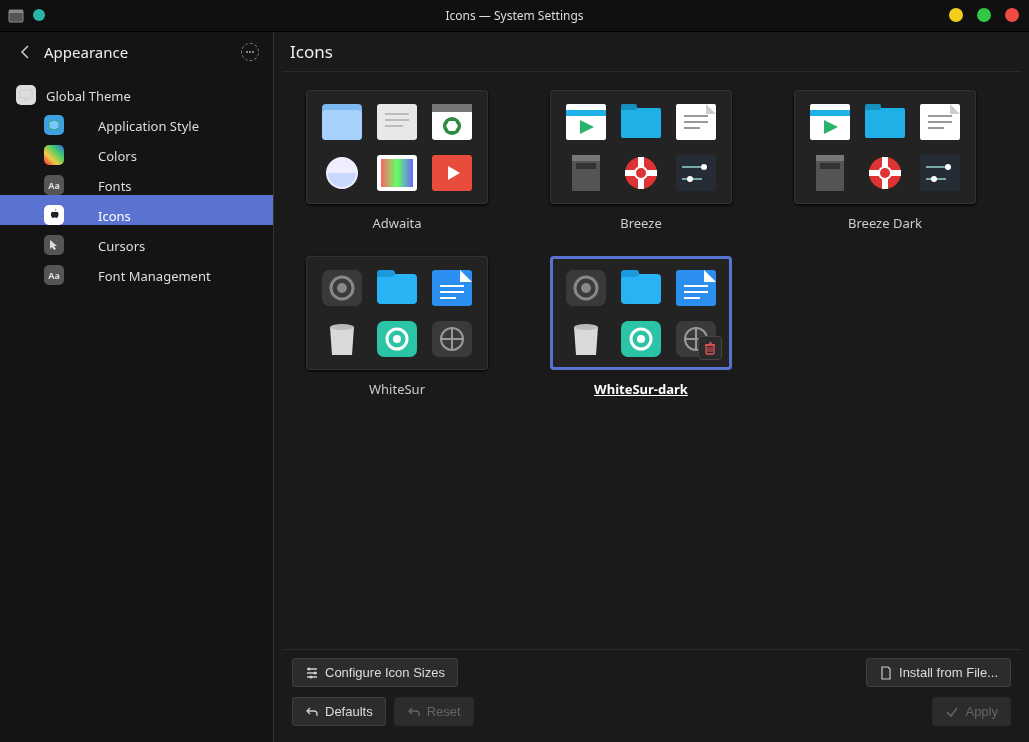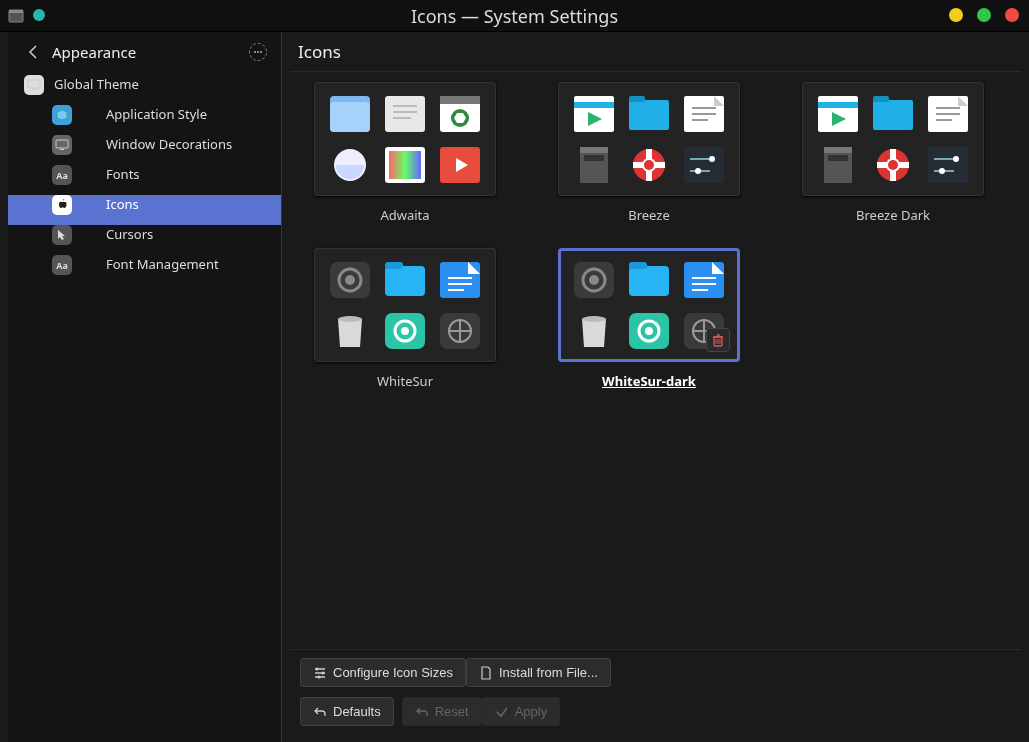--- a/index.html
+++ b/index.html
@@ -14,56 +14,55 @@
     height: 32px; background: #101010;
     display: flex; align-items: center; position: relative;
     border-bottom: 1px solid #000;
   }
   .titlebar-left {
     display: flex; align-items: center; gap: 8px; padding-left: 8px;
   }
   .ico-16 { width: 16px; height: 16px; display: inline-block; }
   .titlebar-title {
     position: absolute; left: 0; right: 0; text-align: center;
-    font-size: 18px; color: #ddd; pointer-events: none;
+    font-size: 12px; color: #ddd; pointer-events: none;
   }
   .window-buttons {
     position: absolute; right: 10px; top: 8px;
     display: flex; gap: 14px;
   }
   .wbtn {
     width: 14px; height: 14px; border-radius: 50%;
   }
   
   .app {
     display: flex; height: calc(742px - 32px);
   }
   .sidebar {
     width: 274px; background: #141414; display: flex; flex-direction: column;
     border-right: 1px solid #333;
-    margin-left: 8px;
   }
   .sidebar-header {
     height: 39px; display: flex; align-items: center;
     padding: 0 14px 0 18px; justify-content: space-between;
   }
   .sidebar-header-left {
     display: flex; align-items: center; gap: 10px;
   }
   .back-chevron {
     width: 16px; height: 16px; display: flex; align-items: center; justify-content: center;
   }
   .sidebar-title { font-size: 15px; color: #eee; }
   .more-circle {
     width: 18px; height: 18px; border: 1.3px dashed #888; border-radius: 50%;
     display: flex; align-items: center; justify-content: center;
   }
   .sidebar-list { flex: 1; overflow-y: auto; padding-top: 4px; }
   .nav-item {
-    display: flex; align-items: flex-start; gap: 10px;
+    display: flex; align-items: flex-end; gap: 10px;
     height: 30px; padding-left: 16px; cursor: pointer;
   }
   .nav-item.child { padding-left: 44px; gap: 34px; }
   .nav-item.selected { background: #5a72d0; color: #fff; }
   .nav-icon {
     width: 20px; height: 20px; border-radius: 5px;
     display: flex; align-items: center; justify-content: center;
     font-size: 12px; flex-shrink: 0;
   }
   .sidebar-footer {
@@ -72,21 +71,21 @@
   }
   .content {
     flex: 1; display: flex; flex-direction: column;
   }
   .content-header {
     height: 39px; display: flex; align-items: center; padding-left: 16px;
     font-size: 17px; color: #eee;
   }
   .themes-area {
     flex:1; border-top: 1px solid #2a2a2a; margin: 0 8px;
-    padding: 10px 24px; overflow-y: auto;
+    padding: 18px 24px; overflow-y: auto;
     display: flex; flex-wrap: wrap; gap: 24px 62px;
     align-content: flex-start;
   }
   .theme-tile {
     width: 182px;
     display: flex; flex-direction: column; align-items: center; gap: 10px;
     cursor: pointer;
   }
   .theme-preview {
     width: 182px; height: 114px; border-radius: 4px;
@@ -109,21 +108,21 @@
     width: 24px; height: 24px; border-radius: 4px;
     background: #2b2b2b; border: 1px solid #444;
     display: flex; align-items: center; justify-content: center;
   }
   .theme-label { font-size: 13px; color: #ccc; }
   .content-footer {
     border-top: 1px solid #2a2a2a;
     padding: 8px 10px; display: flex; flex-direction: column; gap: 10px;
     margin: 0 8px 8px 8px;
   }
-  .footer-row { display: flex; align-items: center; }
+  .footer-row { display: flex; justify-content: space-between; align-items: center; }
   .footer-group { display: flex; gap: 8px; }
   .btn {
     background: #2c2c2c; border: 1px solid #3f3f3f; border-radius: 3px;
     color: #ddd; padding: 6px 12px; font-size: 13px;
     display: inline-flex; align-items: center; gap: 6px; cursor: pointer;
   }
   .btn.disabled { color: #666; border-color: #2a2a2a; cursor: default; }
   svg { display: block; }
 </style>
 </head>
@@ -182,27 +181,22 @@
         </div>
         <div class="nav-item child">
           <span class="nav-icon" style="background:#3fa0e0">
             <svg width="12" height="12">
               <path d="M6 1l5 2v6l-5 2-5-2V3z" fill="#7ac6ff" stroke="#3a7"></path>
             </svg>
           </span>
           <span>Application Style</span>
         </div>
         <div class="nav-item child">
-          <span class="nav-icon" style="background:#666">
-            <svg width="14" height="12">
-              <rect x="1" y="1" width="12" height="8" rx="1" fill="none" stroke="#ccc"></rect>
-              <rect x="5" y="10" width="4" height="1" fill="#ccc"></rect>
-            </svg>
-          </span>
-          <span>Window Decorations</span>
+          <span class="nav-icon" style="background:linear-gradient(45deg,#e24,#ec4,#4c6,#36e)"></span>
+          <span>Colors</span>
         </div>
         <div class="nav-item child">
           <span class="nav-icon" style="background:#555">
             <span style="font-size:9px;color:#ddd;font-weight:bold">Aa</span>
           </span>
           <span>Fonts</span>
         </div>
         <div class="nav-item child selected">
           <span class="nav-icon" style="background:#fff">
             <svg width="12" height="12" viewBox="0 0 16 16">

